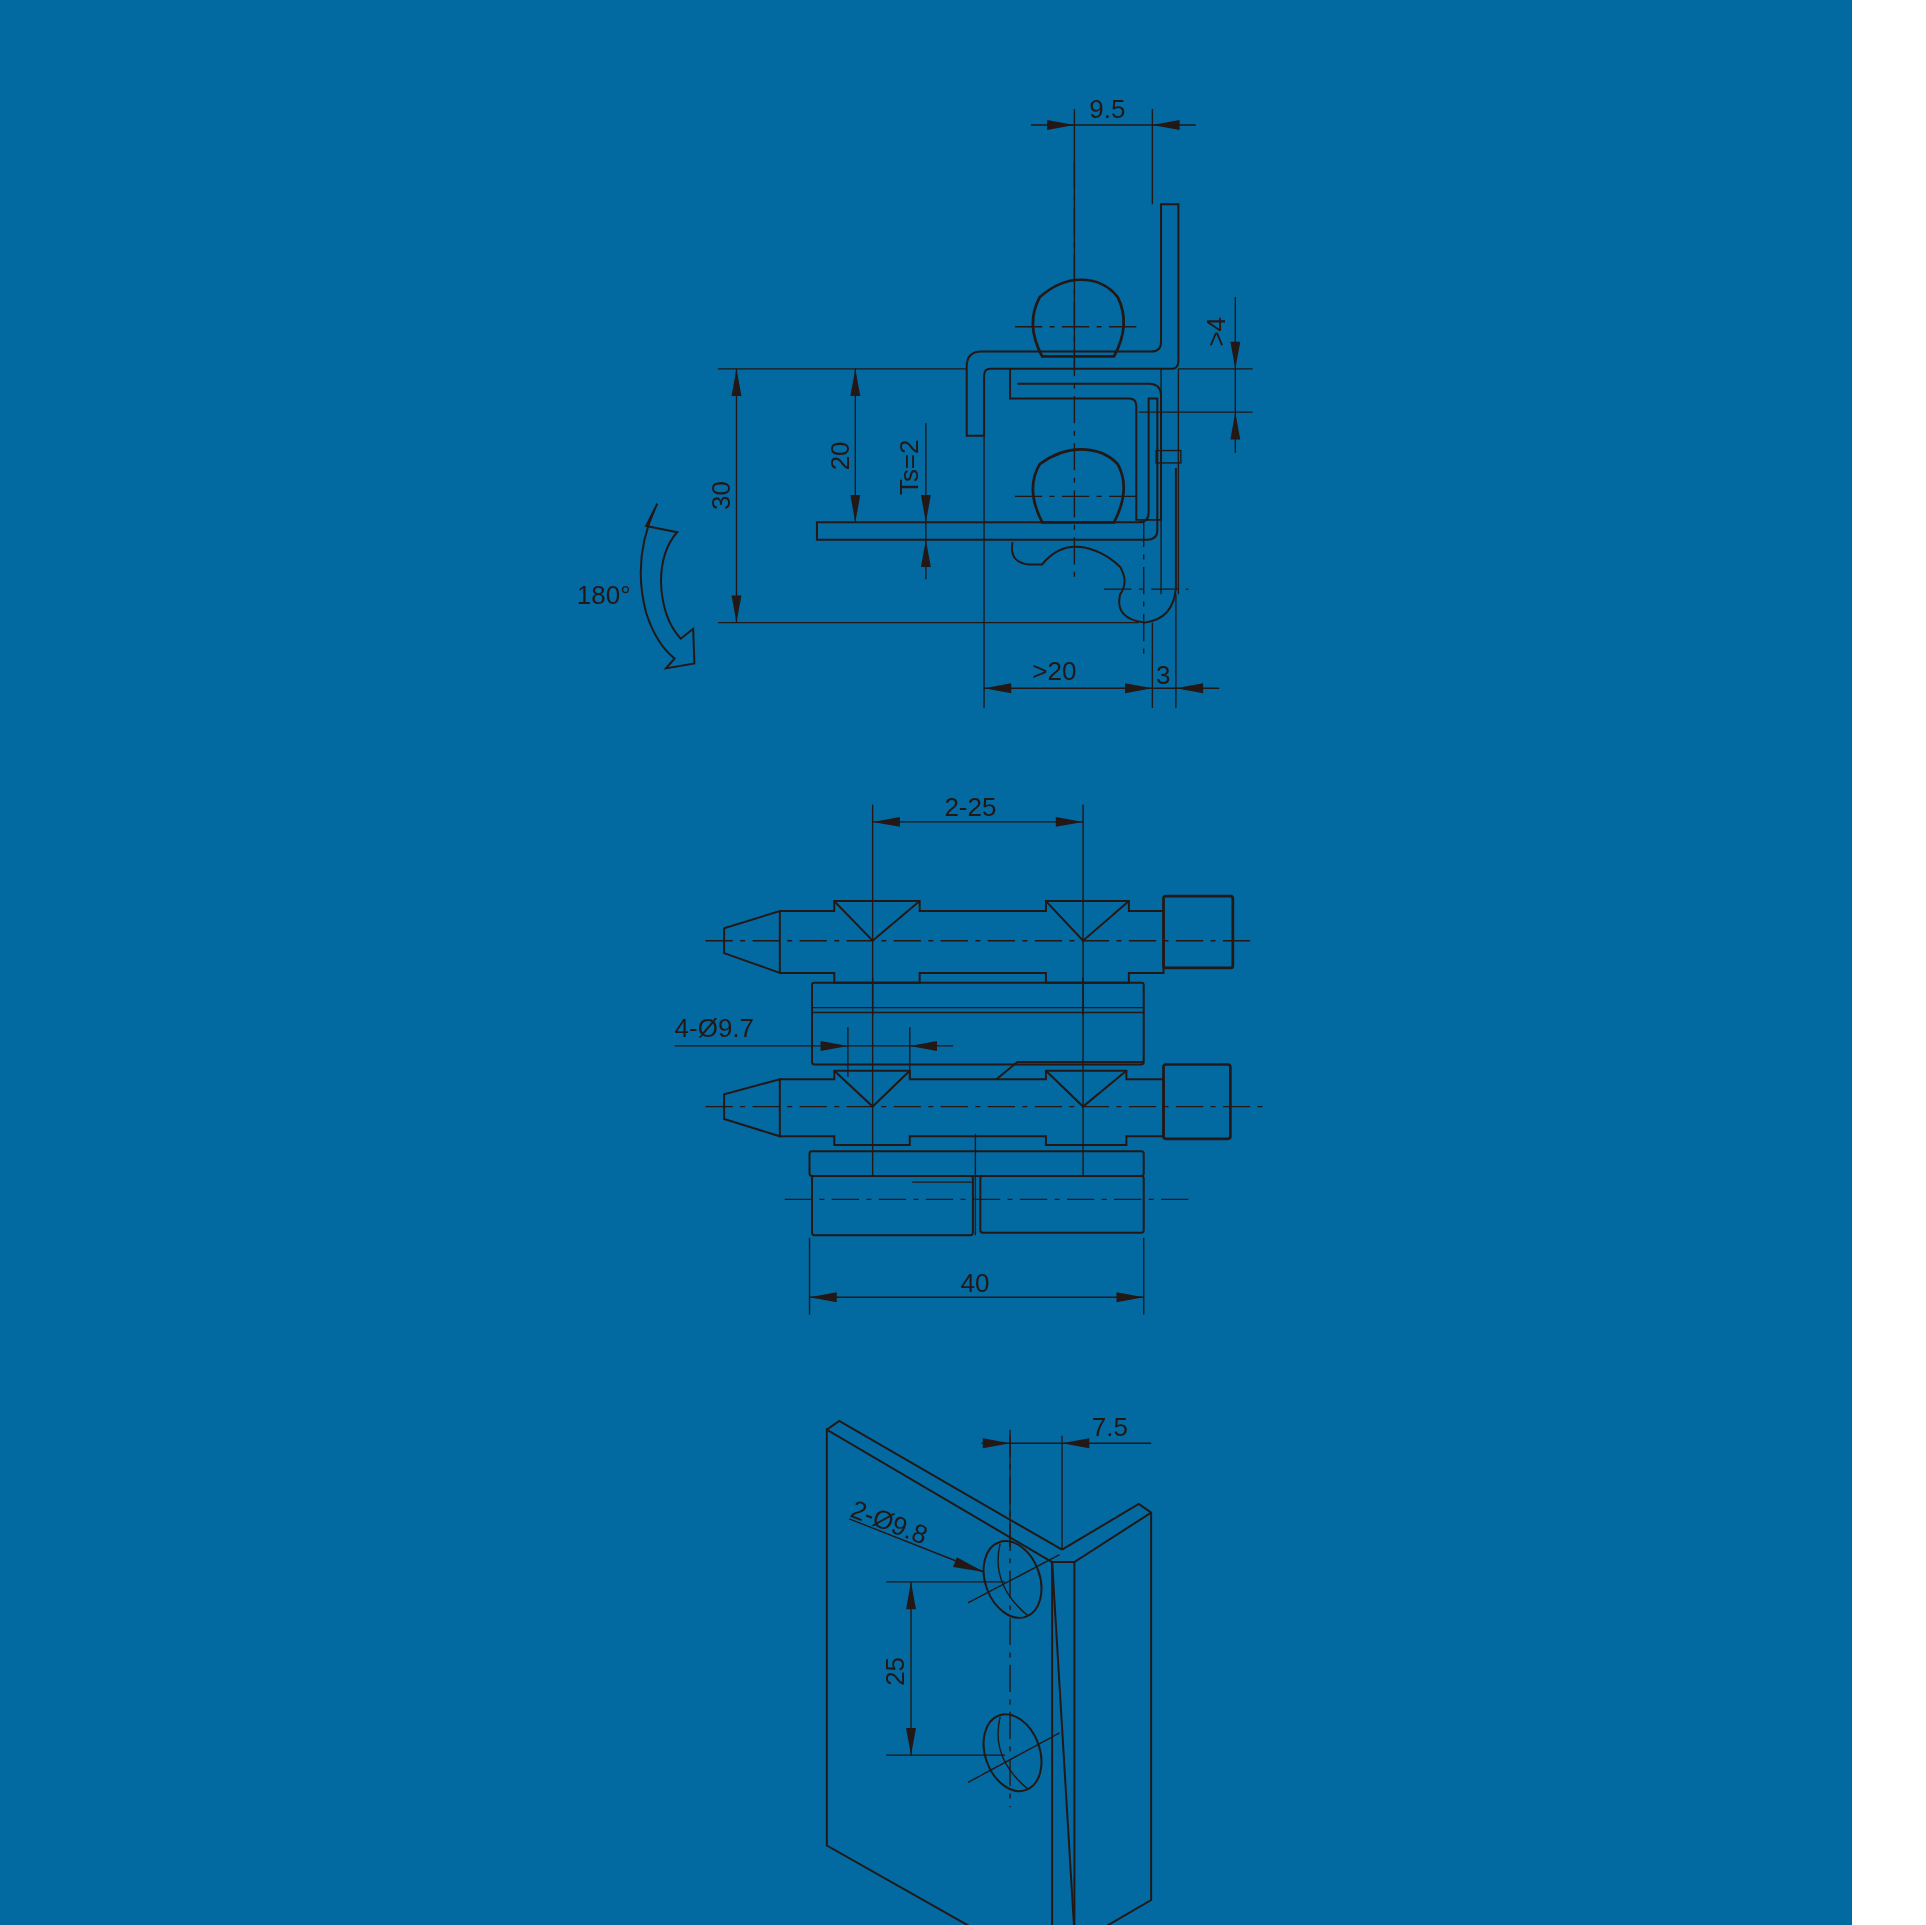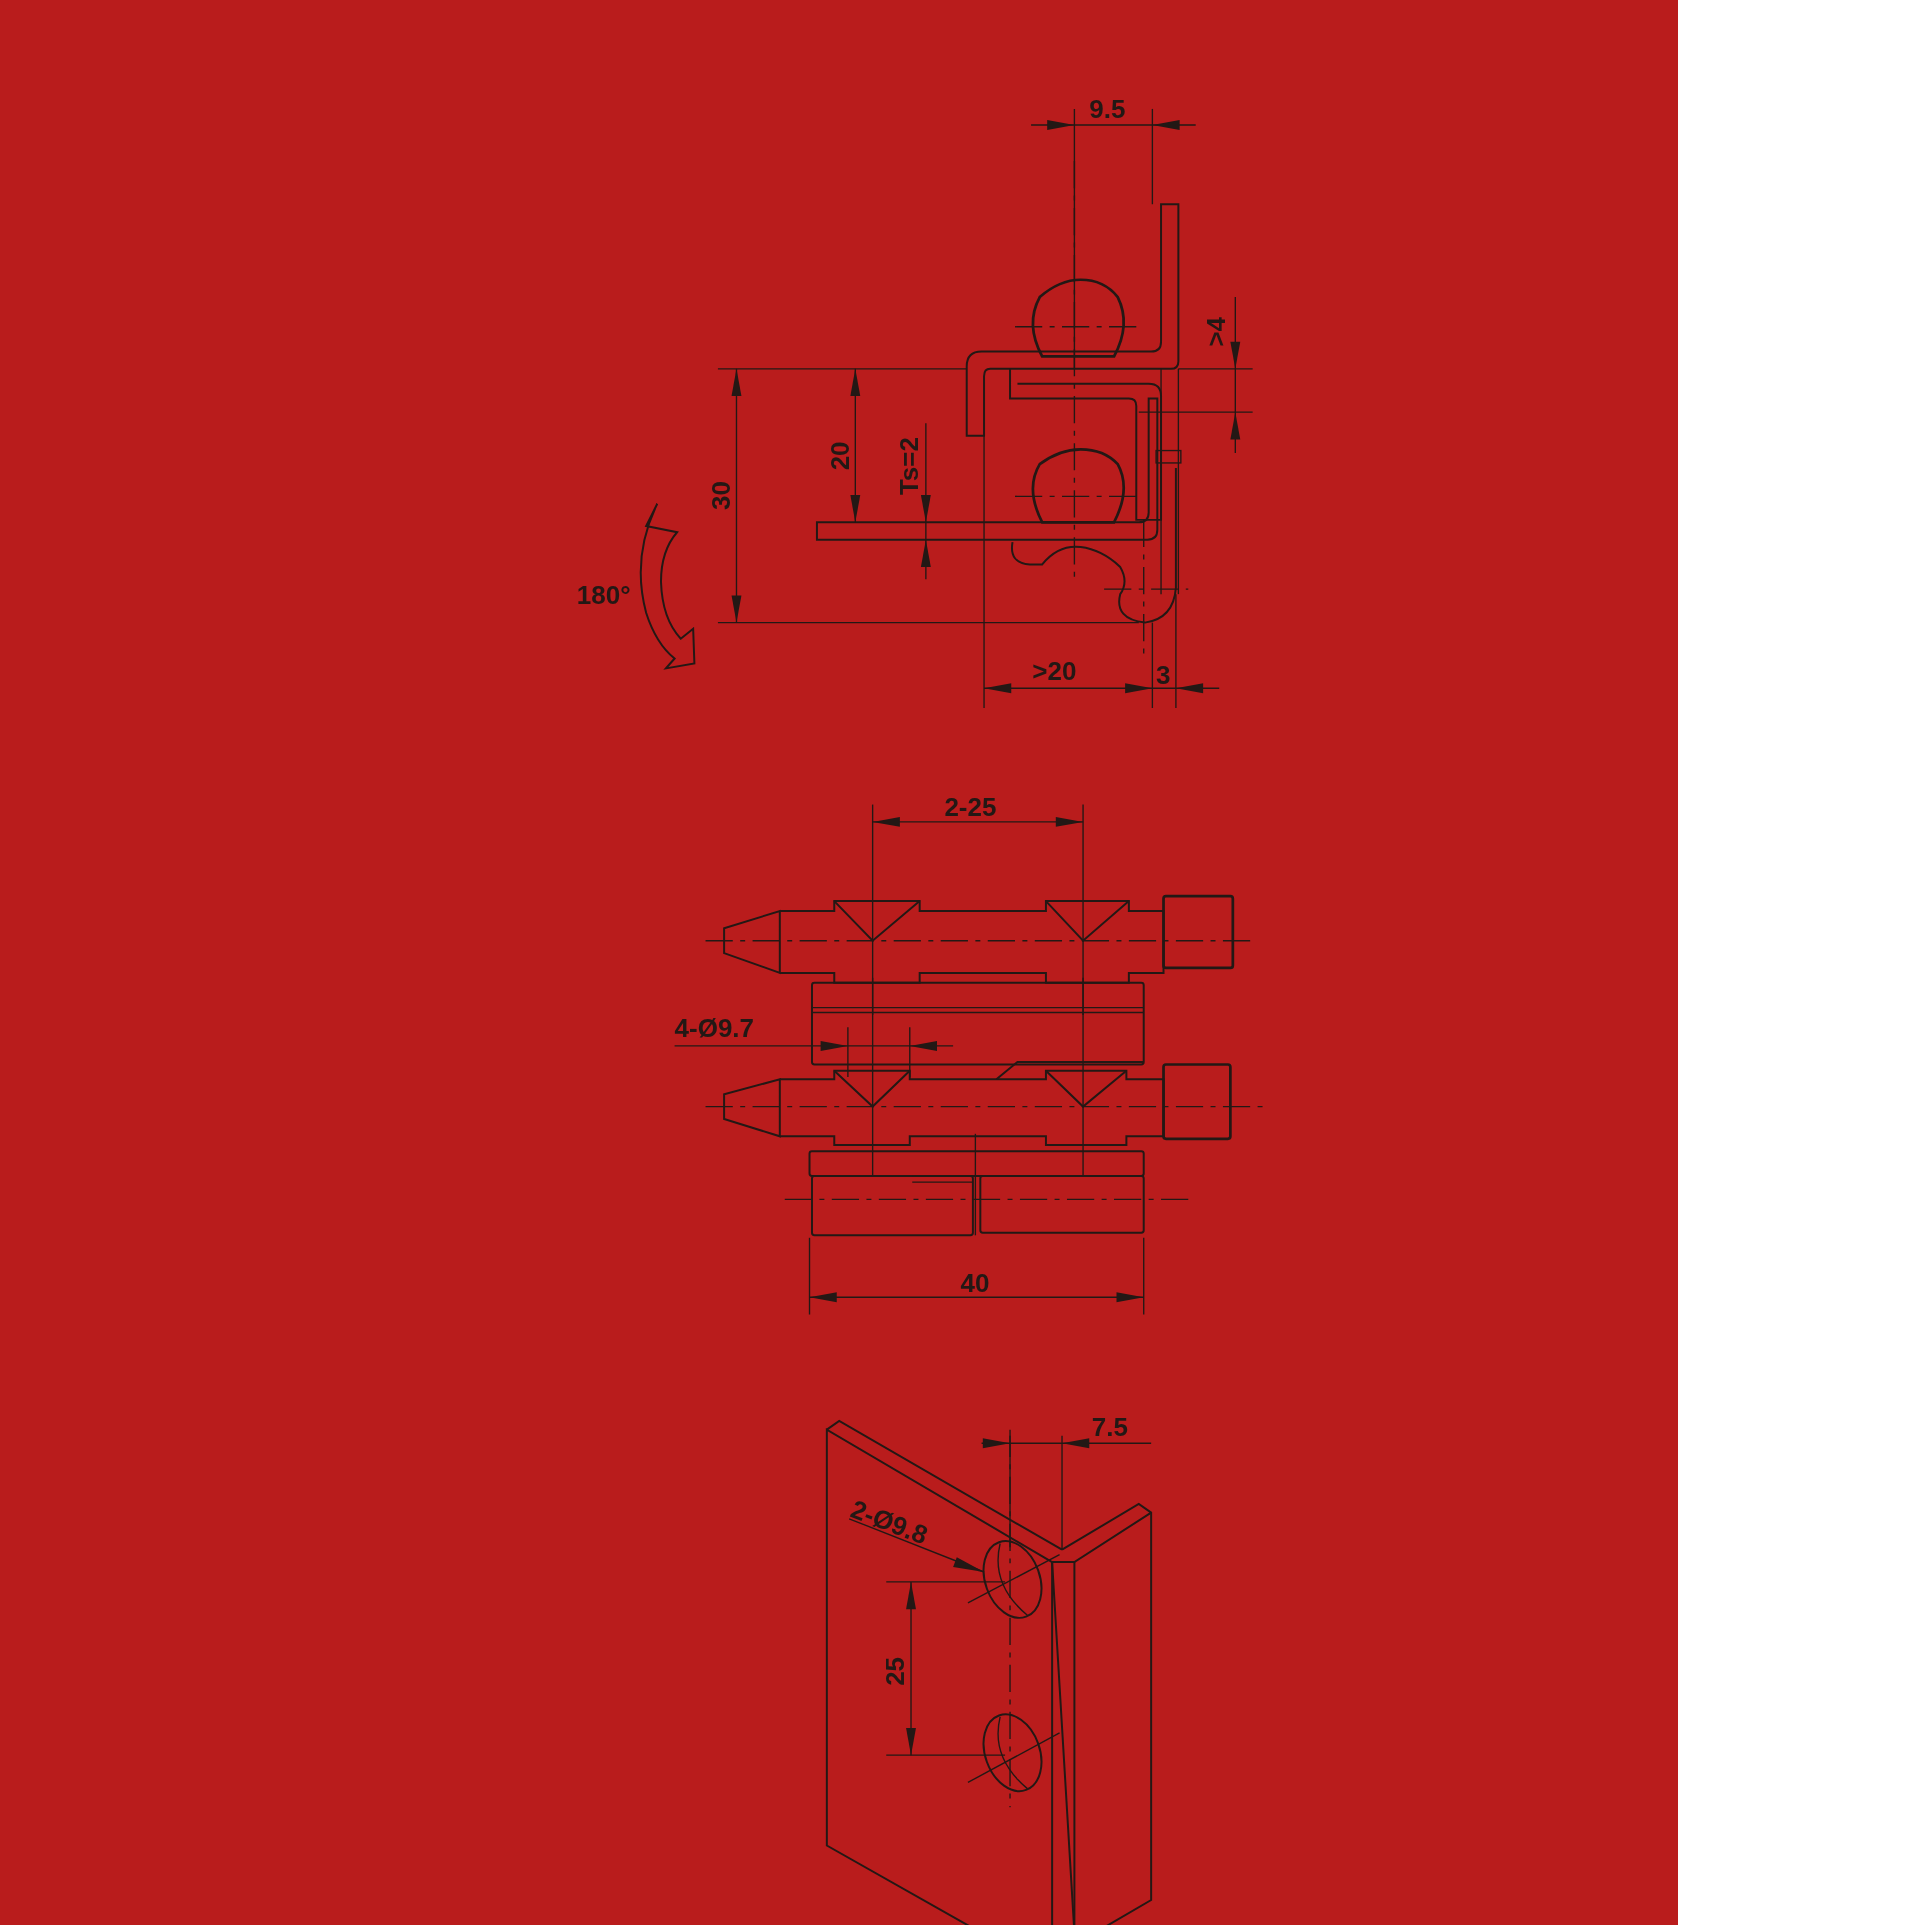--- a/index.html
+++ b/index.html
@@ -1,16 +1,16 @@
 <!DOCTYPE html>
 <html style="font-size:9.2px"><head>
 <meta charset="utf-8">
 <style>
   html,body{margin:0;padding:0;background:#ffffff;}
-  #canvas{width:1678px;height:1926px;position:relative;background:#b91c1c;font-weight:bold;}
+  #canvas{width:1852px;height:1926px;position:relative;background:#0369a1;}
   svg{display:block;}
   .ln{stroke:#231815;fill:none;stroke-width:1.6;}
   .thk{stroke:#231815;fill:none;stroke-width:2.2;}
   .thn{stroke:#231815;fill:none;stroke-width:1.1;}
   .ctr{stroke:#231815;fill:none;stroke-width:1.1;stroke-dasharray:22 6 4 6;}
   .arr{fill:#231815;stroke:none;}
   .lbl{font-family:"Liberation Sans",sans-serif;font-size:21px;fill:#231815;}
 </style>
 </head>
 <body>

